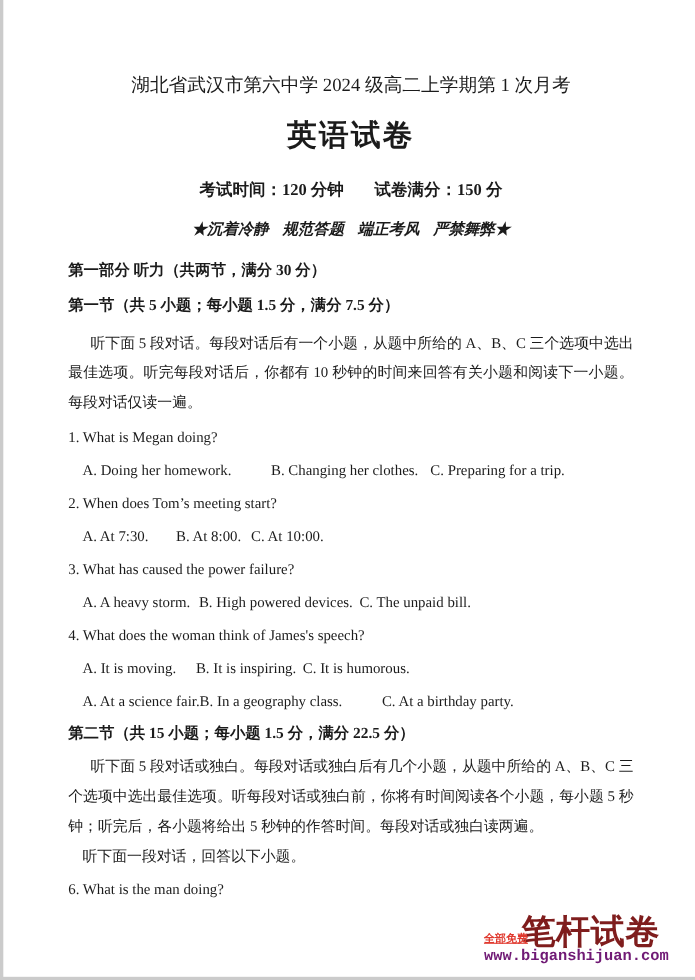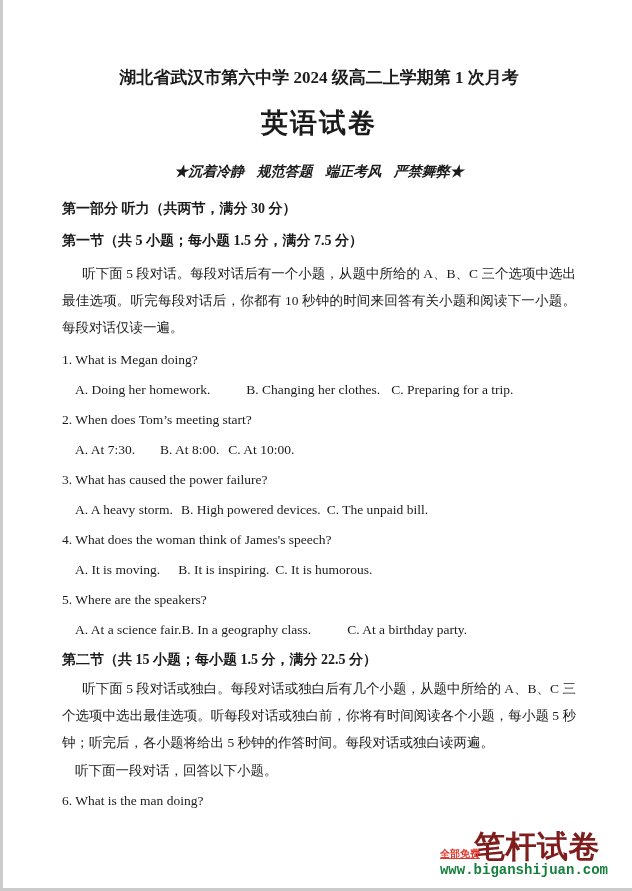--- a/index.html
+++ b/index.html
@@ -7,55 +7,58 @@
     width:632px;height:891px;position:relative;overflow:hidden;
     background:#ffffff;color:#1b1b1b;
     font-family:"Liberation Serif","DejaVu Serif",serif;
   }
   .edge-left{position:absolute;left:0;top:0;width:3px;height:891px;background:#cbcbcb;}
   .edge-bottom{position:absolute;left:0;bottom:0;width:632px;height:3px;background:#cbcbcb;}
 
   .sheet{position:absolute;left:62px;right:56px;top:66px;}
 
   .center{text-align:center;}
-  .school-title{font-size:17px;font-weight:bold;line-height:24px;margin:0 0 16px 0;text-align:center;}
+  .school-title{font-size:17px;font-weight:normal;line-height:24px;margin:0 0 16px 0;text-align:center;}
   .subject-title{font-size:27px;font-weight:bold;line-height:34px;margin:0 0 22px 0;letter-spacing:2px;}
   .exam-info{font-size:15px;font-weight:bold;line-height:22px;margin:0 0 16px 0;}
   .exam-info span + span{margin-left:28px;}
   .slogan{font-size:14px;font-weight:bold;font-style:italic;line-height:20px;margin:0 0 18px 0;word-spacing:9px;}
 
   .part-heading{font-size:14px;font-weight:bold;line-height:18px;margin:0 0 14px 0;}
   .sec-heading{font-size:14px;font-weight:bold;line-height:18px;margin:13px 0 10px 0;}
   .sec-heading2{font-size:14px;font-weight:bold;line-height:30px;margin:0;}
 
   .para{font-size:13.5px;line-height:27px;margin:0 0 4px 0;text-indent:1.5em;text-align:justify;}
   .para2{font-size:13.5px;line-height:27px;margin:0;text-indent:1.5em;text-align:justify;}
 
   .line{font-size:13.5px;line-height:30px;margin:0;white-space:nowrap;}
   .opts{padding-left:13px;}
   .opt{display:inline-block;}
   .prompt{padding-left:13px;}
 
   .wm{position:absolute;right:24px;bottom:14px;text-align:right;line-height:1;}
   .wm-brand{font-size:31px;font-weight:bold;color:#7f1d1d;padding-right:8px;letter-spacing:0.5px;}
-  .wm-url{font-family:"Liberation Mono","DejaVu Sans Mono",monospace;font-size:14px;font-weight:bold;color:#15803d;margin-top:1px;}
+  .wm-url{font-family:"Liberation Mono","DejaVu Sans Mono",monospace;font-size:14px;font-weight:bold;color:#701a75;margin-top:1px;}
   .wm-tagline{position:absolute;left:0;bottom:18px;font-size:10px;font-weight:bold;color:#e0392e;font-family:"Liberation Sans","DejaVu Sans",sans-serif;text-decoration:underline;}
 </style>
 </head>
 <body>
 
 <div class="edge-left"></div>
 <div class="edge-bottom"></div>
 
 <div class="sheet">
 
   <p class="school-title center">湖北省武汉市第六中学 2024 级高二上学期第 1 次月考</p>
 
   <p class="subject-title center">英语试卷</p>
 
+  <p class="exam-info center">
+    <span>考试时间：120 分钟</span><span>试卷满分：150 分</span>
+  </p>
 
   <p class="slogan center">★沉着冷静 规范答题 端正考风 严禁舞弊★</p>
 
   <p class="part-heading">第一部分 听力（共两节，满分 30 分）</p>
 
   <p class="sec-heading">第一节（共 5 小题；每小题 1.5 分，满分 7.5 分）</p>
 
   <p class="para">听下面 5 段对话。每段对话后有一个小题，从题中所给的 A、B、C 三个选项中选出最佳选项。听完每段对话后，你都有 10 秒钟的时间来回答有关小题和阅读下一小题。每段对话仅读一遍。</p>
 
   <p class="line">1. What is Megan doing?</p>
@@ -71,21 +74,20 @@
   <p class="line">3. What has caused the power failure?</p>
   <p class="line opts">
     <span class="opt" style="margin-right:8px">A. A heavy storm.</span><span class="opt" style="margin-right:6px">B. High powered devices.</span><span class="opt">C. The unpaid bill.</span>
   </p>
 
   <p class="line">4. What does the woman think of James's speech?</p>
   <p class="line opts">
     <span class="opt" style="margin-right:18px">A. It is moving.</span><span class="opt" style="margin-right:6px">B. It is inspiring.</span><span class="opt">C. It is humorous.</span>
   </p>
 
-  <p class="line">5. Where are the speakers?</p>
   <p class="line opts">
     <span class="opt" style="margin-right:0">A. At a science fair.</span><span class="opt" style="margin-right:36px">B. In a geography class.</span><span class="opt">C. At a birthday party.</span>
   </p>
 
   <p class="sec-heading2">第二节（共 15 小题；每小题 1.5 分，满分 22.5 分）</p>
 
   <p class="para2">听下面 5 段对话或独白。每段对话或独白后有几个小题，从题中所给的 A、B、C 三个选项中选出最佳选项。听每段对话或独白前，你将有时间阅读各个小题，每小题 5 秒钟；听完后，各小题将给出 5 秒钟的作答时间。每段对话或独白读两遍。</p>
 
   <p class="line prompt">听下面一段对话，回答以下小题。</p>
 

